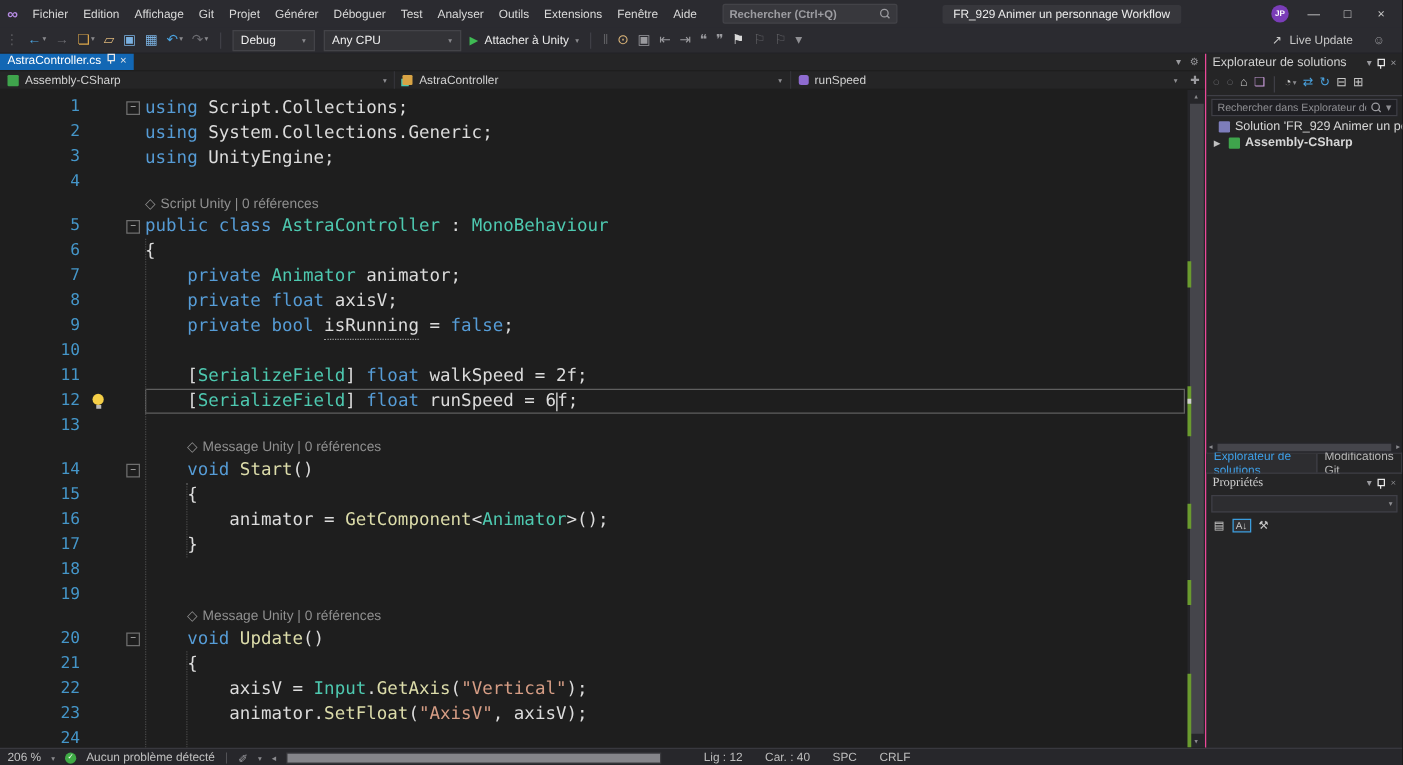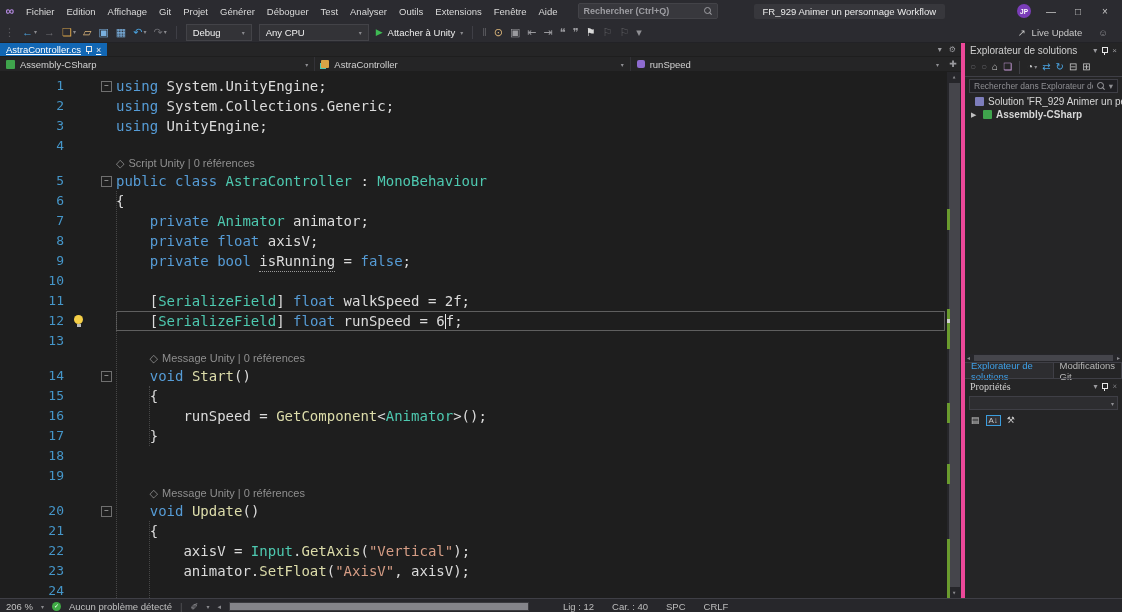--- a/index.html
+++ b/index.html
@@ -29,21 +29,21 @@
   .combo{display:flex;align-items:center;gap:6px;height:15px;background:#333337;border:1px solid #434348;
          padding:0 6px;color:#f1f1f1;font-size:9.5px;}
   .combo .tdd{margin-left:auto;}
   .attach{display:flex;align-items:center;gap:5px;color:#ececec;font-size:9.5px;}
   .play{color:#3fba54;font-size:9px;}
   .liveshare{margin-left:auto;display:flex;align-items:center;gap:6px;padding-right:14px;color:#c8c8c8;font-size:9.5px;}
   
   .mainrow{display:flex;height:555px;}
   .editor-col{width:965px;display:flex;flex-direction:column;background:#252526;}
   .tabstrip{height:13px;display:flex;align-items:stretch;background:#252526;font-size:9.5px;}
-  .tab{display:flex;align-items:center;gap:4px;background:#1267b4;color:#ffffff;padding:0 6px;text-decoration:underline;}
+  .tab{display:flex;gap:4px;background:#1267b4;color:#ffffff;padding:0 6px;}
   .pin-ico{position:relative;width:7px;height:7px;display:inline-block;}
   .pin-ico:before{content:"";position:absolute;left:1px;top:0;width:4px;height:4px;border:1px solid #e8e8e8;}
   .pin-ico:after{content:"";position:absolute;left:3px;top:5px;width:1px;height:3px;background:#e8e8e8;}
   .tabx{font-size:9px;color:#e8e8e8;}
   .tabstrip-right{margin-left:auto;display:flex;align-items:center;gap:7px;padding-right:5px;color:#9a9a9e;font-size:8px;}
   .navbar{height:14px;display:flex;background:#252526;border-top:1px solid #1e1e1e;border-bottom:1px solid #1e1e1e;font-size:9.5px;}
   .nav-sec{flex:1;display:flex;align-items:center;gap:5px;padding:0 6px;border-right:1px solid #333338;color:#d2d2d2;overflow:hidden;white-space:nowrap;}
   .nav-dd{margin-left:auto;color:#8f8f93;font-size:6px;}
   .nav-split{width:16px;display:flex;align-items:center;justify-content:center;color:#9a9a9e;font-size:9px;}
   .ic-proj{width:9px;height:9px;background:#3fa44c;border-radius:1px;flex:0 0 9px;}
@@ -69,21 +69,21 @@
   .caret{display:inline-block;width:1px;height:15px;background:#e8e8e8;vertical-align:-2px;}
   .lenstxt{color:#8f8f8f;font-family:"Liberation Sans",sans-serif;font-size:11px;display:flex;align-items:center;gap:4px;}
   .guide{position:absolute;width:0;border-left:1px dotted #474747;}
   
   .vscroll{position:absolute;right:0;top:0;bottom:0;width:14px;background:#26262a;}
   .vscroll .arr{position:absolute;left:0;width:14px;text-align:center;color:#8a8a8e;font-size:7px;height:10px;line-height:10px;}
   .vthumb{position:absolute;left:2px;right:1px;top:11px;bottom:11px;background:#45454b;}
   .vmark{position:absolute;left:0;width:3px;background:#6a9b2e;z-index:2;}
   .vmark.white{background:#cfcfcf;}
   
-  .sidebar{width:157px;background:#252526;border-left:4px solid #ec4899;display:flex;flex-direction:column;font-size:10px;justify-content:space-between;}
+  .sidebar{width:157px;background:#252526;border-left:1px solid #ec4899;display:flex;flex-direction:column;font-size:10px;justify-content:space-between;}
   .phead{height:15px;display:flex;align-items:center;padding:0 5px;color:#cfcfcf;gap:4px;}
   .phead .ttl{flex:1;overflow:hidden;white-space:nowrap;}
   .phead .hic{color:#9a9a9e;font-size:8px;}
   .ptool{height:18px;display:flex;align-items:center;gap:5px;padding:0 5px;border-bottom:1px solid #3f3f46;}
   .ptool .tico{font-size:10px;}
   .sxsearch{height:12px;margin:2px 4px;background:#1f1f23;border:1px solid #3f3f46;display:flex;align-items:center;gap:4px;
             padding:0 4px;color:#8f8f93;font-size:8.5px;}
   .sxsearch .txt{flex:1;overflow:hidden;white-space:nowrap;}
   .treerow{height:13px;display:flex;align-items:center;gap:4px;padding-left:6px;color:#d6d6d6;white-space:nowrap;overflow:hidden;}
   .treerow .exp{width:8px;color:#c0c0c0;font-size:7px;}
@@ -268,21 +268,21 @@
         <div class="guide" style="left:116px;top:119px;height:409px;"></div>
         <div class="guide" style="left:149px;top:314px;height:60px;"></div>
         <div class="guide" style="left:149px;top:449px;height:79px;"></div>
         <div class="row">
             <span class="numbox">1</span>
             <span class="slot-bulb"></span>
             <span class="slot-green"></span>
             <span class="slot-fold">
               <span class="foldbox">−</span>
             </span>
-            <div class="codefill"><span class="tk-kw">using </span><span class="tk-pl">System.UnityEngine;</span></div>
+            <div class="codefill"><span class="tk-kw">using </span><span class="tk-pl">Script.Collections;</span></div>
           </div>
           <div class="row">
             <span class="numbox">2</span>
             <span class="slot-bulb"></span>
             <span class="slot-green"></span>
             <span class="slot-fold"></span>
             <div class="codefill"><span class="tk-kw">using </span><span class="tk-pl">System.Collections.Generic;</span></div>
           </div>
           <div class="row">
             <span class="numbox">3</span>
@@ -393,21 +393,21 @@
             <span class="slot-bulb"></span>
             <span class="slot-green"></span>
             <span class="slot-fold"></span>
             <div class="codefill"><span class="tk-pl">    {</span></div>
           </div>
           <div class="row">
             <span class="numbox">16</span>
             <span class="slot-bulb"></span>
             <span class="slot-green"><span class="greenbar"></span></span>
             <span class="slot-fold"></span>
-            <div class="codefill"><span class="tk-pl">        runSpeed = </span><span class="tk-me">GetComponent</span><span class="tk-pl">&lt;</span><span class="tk-ty">Animator</span><span class="tk-pl">&gt;();</span></div>
+            <div class="codefill"><span class="tk-pl">        animator = </span><span class="tk-me">GetComponent</span><span class="tk-pl">&lt;</span><span class="tk-ty">Animator</span><span class="tk-pl">&gt;();</span></div>
           </div>
           <div class="row">
             <span class="numbox">17</span>
             <span class="slot-bulb"></span>
             <span class="slot-green"></span>
             <span class="slot-fold"></span>
             <div class="codefill"><span class="tk-pl">    }</span></div>
           </div>
           <div class="row">
             <span class="numbox">18</span>

